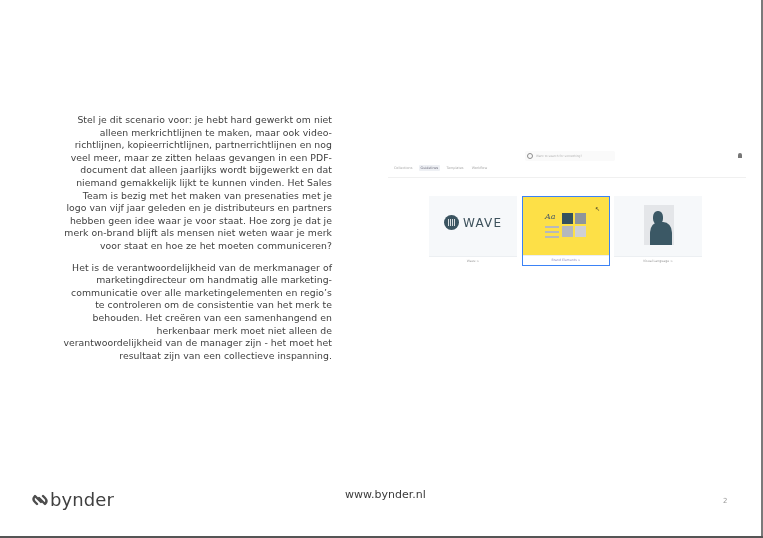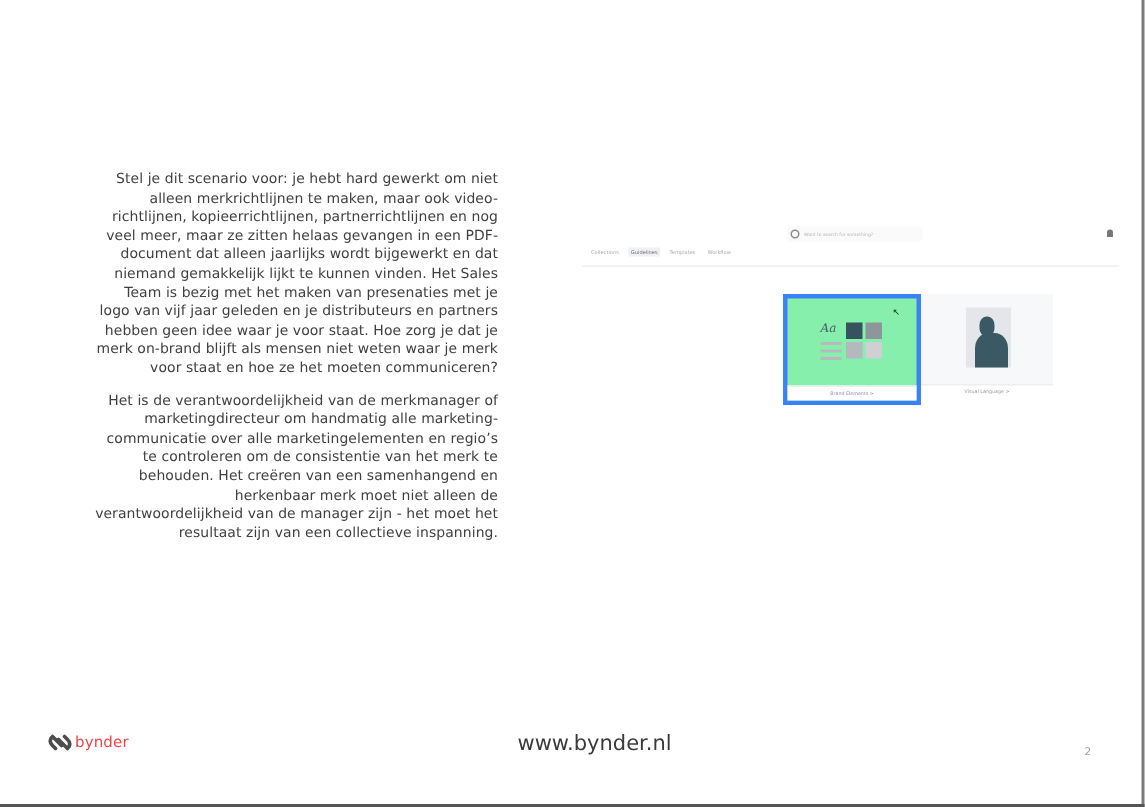--- a/index.html
+++ b/index.html
@@ -36,21 +36,21 @@
   .shot .tab { font-size: 3.4px; color: #a8a8a8; padding: 1px 2px; }
   .shot .tab.active { background: #eef0f4; color: #6a6a7a; border-radius: 1px; }
   .shot .rule { position: absolute; left: 0; top: 29px; width: 358px; height: 1px; background: #f0f0f0; }
 
   .card { position: absolute; top: 48px; width: 88px; height: 70px; background: #f6f8fa; }
   .card .label-bar {
     position: absolute; left: 0; bottom: 0; width: 100%; height: 9px; background: #fff;
     border-top: 1px solid #eceff2; text-align: center; font-size: 3.2px; color: #9a9a9a; line-height: 9px;
   }
   .card.c1 { left: 41px; }
-  .card.c2 { left: 134px; background: #86efac; border: 3px solid #3b82f6; width: 86px; height: 68px; }
+  .card.c2 { left: 134px; background: #fde047; border: 1px solid #3b82f6; width: 86px; height: 68px; }
   .card.c2 .label-bar { color: #8f8cc0; }
   .card.c3 { left: 226px; }
 
   .wave-logo { position: absolute; left: 15px; top: 19px; display: flex; align-items: center; gap: 4px; }
   .wave-mark { width: 15px; height: 15px; border-radius: 50%; background: #3b5460; position: relative; }
   .wave-mark::after { content: ""; position: absolute; left: 4px; top: 4px; width: 7px; height: 7px;
     background: repeating-linear-gradient(90deg, #fff 0 1px, transparent 1px 2px); opacity: .8; }
   .wave-word { font-size: 12px; letter-spacing: 1.2px; color: #3e525c; font-family: "DejaVu Sans", sans-serif; }
 
   .be { position: absolute; left: 22px; top: 15px; width: 46px; height: 30px; }
@@ -64,22 +64,22 @@
 
   .vl { position: absolute; left: 30px; top: 9px; width: 30px; height: 40px; background: #e4e6e9; overflow: hidden; }
   .vl .head { position: absolute; left: 9px; top: 6px; width: 10px; height: 13px; background: #3b5865; border-radius: 45% 45% 40% 40%; }
   .vl .body { position: absolute; left: 6px; top: 17px; width: 22px; height: 26px; background: #3b5865; border-radius: 40% 40% 0 0; }
 
   .cursor-icon { position: absolute; left: 595px; top: 205px; font-size: 6px; color: #222; }
 
   .footer-logo { position: absolute; left: 32px; top: 489px; display: flex; align-items: center; gap: 4px; }
   .logo-mark { width: 14px; height: 12px; position: relative; }
   .logo-mark svg { display: block; }
-  .logo-word { font-size: 10px; color: #ef4444; letter-spacing: 0.1px; }
-  .footer-url { position: absolute; left: 345px; top: 488px; font-size: 14px; color: #3a3a3a; }
+  .logo-word { font-size: 18px; color: #404040; letter-spacing: 0.1px; }
+  .footer-url { position: absolute; left: 345px; top: 488px; font-size: 11px; color: #3a3a3a; }
   .page-num { position: absolute; left: 723px; top: 497px; font-size: 7px; color: #9a9a9a; }
 </style>
 </head>
 <body>
 
 <div class="page-edge-right"></div>
 <div class="page-edge-bottom"></div>
 
 <div class="body-text">
   <p>Stel je dit scenario voor: je hebt hard gewerkt om niet alleen merkrichtlijnen te maken, maar ook video-richtlijnen, kopieerrichtlijnen, partnerrichtlijnen en nog veel meer, maar ze zitten helaas gevangen in een PDF-document dat alleen jaarlijks wordt bijgewerkt en dat niemand gemakkelijk lijkt te kunnen vinden. Het Sales Team is bezig met het maken van presenaties met je logo van vijf jaar geleden en je distributeurs en partners hebben geen idee waar je voor staat. Hoe zorg je dat je merk on-brand blijft als mensen niet weten waar je merk voor staat en hoe ze het moeten communiceren?</p>
@@ -93,20 +93,27 @@
   </div>
   <div class="bell"></div>
   <div class="tabs">
     <span class="tab">Collections</span>
     <span class="tab active">Guidelines</span>
     <span class="tab">Templates</span>
     <span class="tab">Workflow</span>
   </div>
   <div class="rule"></div>
 
+  <div class="card c1">
+    <div class="wave-logo">
+      <div class="wave-mark"></div>
+      <span class="wave-word">WAVE</span>
+    </div>
+    <div class="label-bar">Wave &gt;</div>
+  </div>
 
   <div class="card c2">
     <div class="be">
       <span class="aa">Aa</span>
       <div class="sq s1"></div>
       <div class="sq s2"></div>
       <div class="sq s3"></div>
       <div class="sq s4"></div>
       <div class="ln" style="top:14px"></div>
       <div class="ln" style="top:19px"></div>

